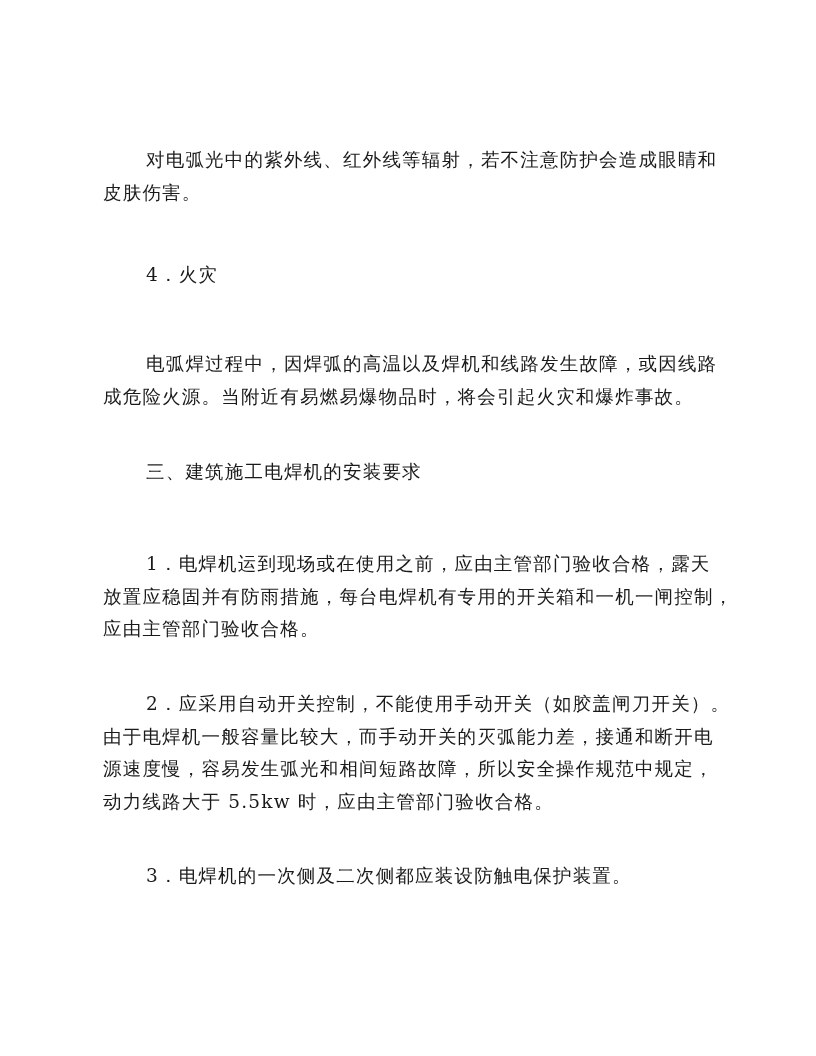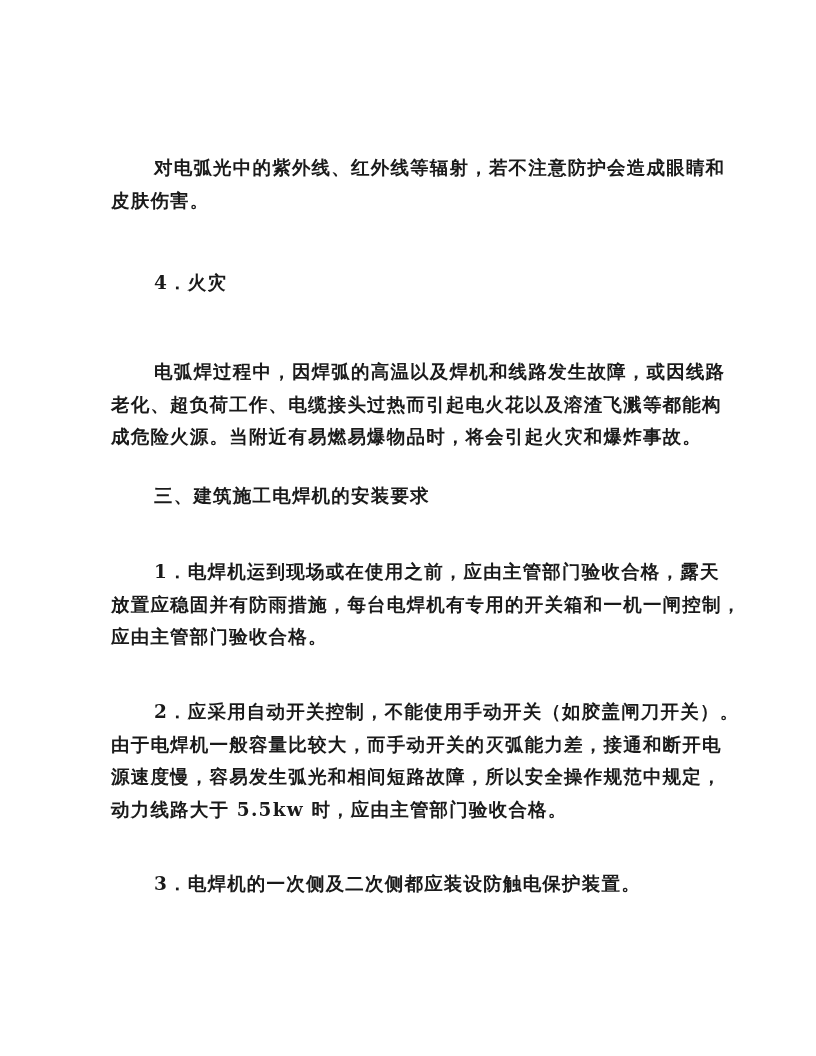--- a/index.html
+++ b/index.html
@@ -22,24 +22,23 @@
       width: 632px;
     }
     .para {
       position: absolute;
       left: 0;
       width: 632px;
       font-size: 18.5px;
       line-height: 32.5px;
       letter-spacing: 1.2px;
       text-indent: 2em;
-      margin: 16px;
+      margin: 8px;
       white-space: normal;
       word-break: break-all;
-      font-weight: bold;
     }
     .line {
       display: block;
       white-space: nowrap;
       text-indent: 0;
     }
     .line.first {
       padding-left: 43px;
     }
   </style>
@@ -52,25 +51,24 @@
     <span class="line first">对电弧光中的紫外线、红外线等辐射，若不注意防护会造成眼睛和</span>
     <span class="line">皮肤伤害。</span>
   </div>
 
   <div class="para" style="top:251px;">
     <span class="line first">4．火灾</span>
   </div>
 
   <div class="para" style="top:340px;">
     <span class="line first">电弧焊过程中，因焊弧的高温以及焊机和线路发生故障，或因线路</span>
-    <span class="line">老化、超负荷工作、电缆接头过热而引起电火花以及溶渣飞溅等都能构</span>
     <span class="line">成危险火源。当附近有易燃易爆物品时，将会引起火灾和爆炸事故。</span>
   </div>
 
-  <div class="para" style="top:464px;">
+  <div class="para" style="top:448px;">
     <span class="line first">三、建筑施工电焊机的安装要求</span>
   </div>
 
   <div class="para" style="top:540px;">
     <span class="line first">1．电焊机运到现场或在使用之前，应由主管部门验收合格，露天</span>
     <span class="line">放置应稳固并有防雨措施，每台电焊机有专用的开关箱和一机一闸控制，</span>
     <span class="line">应由主管部门验收合格。</span>
   </div>
 
   <div class="para" style="top:680px;">

